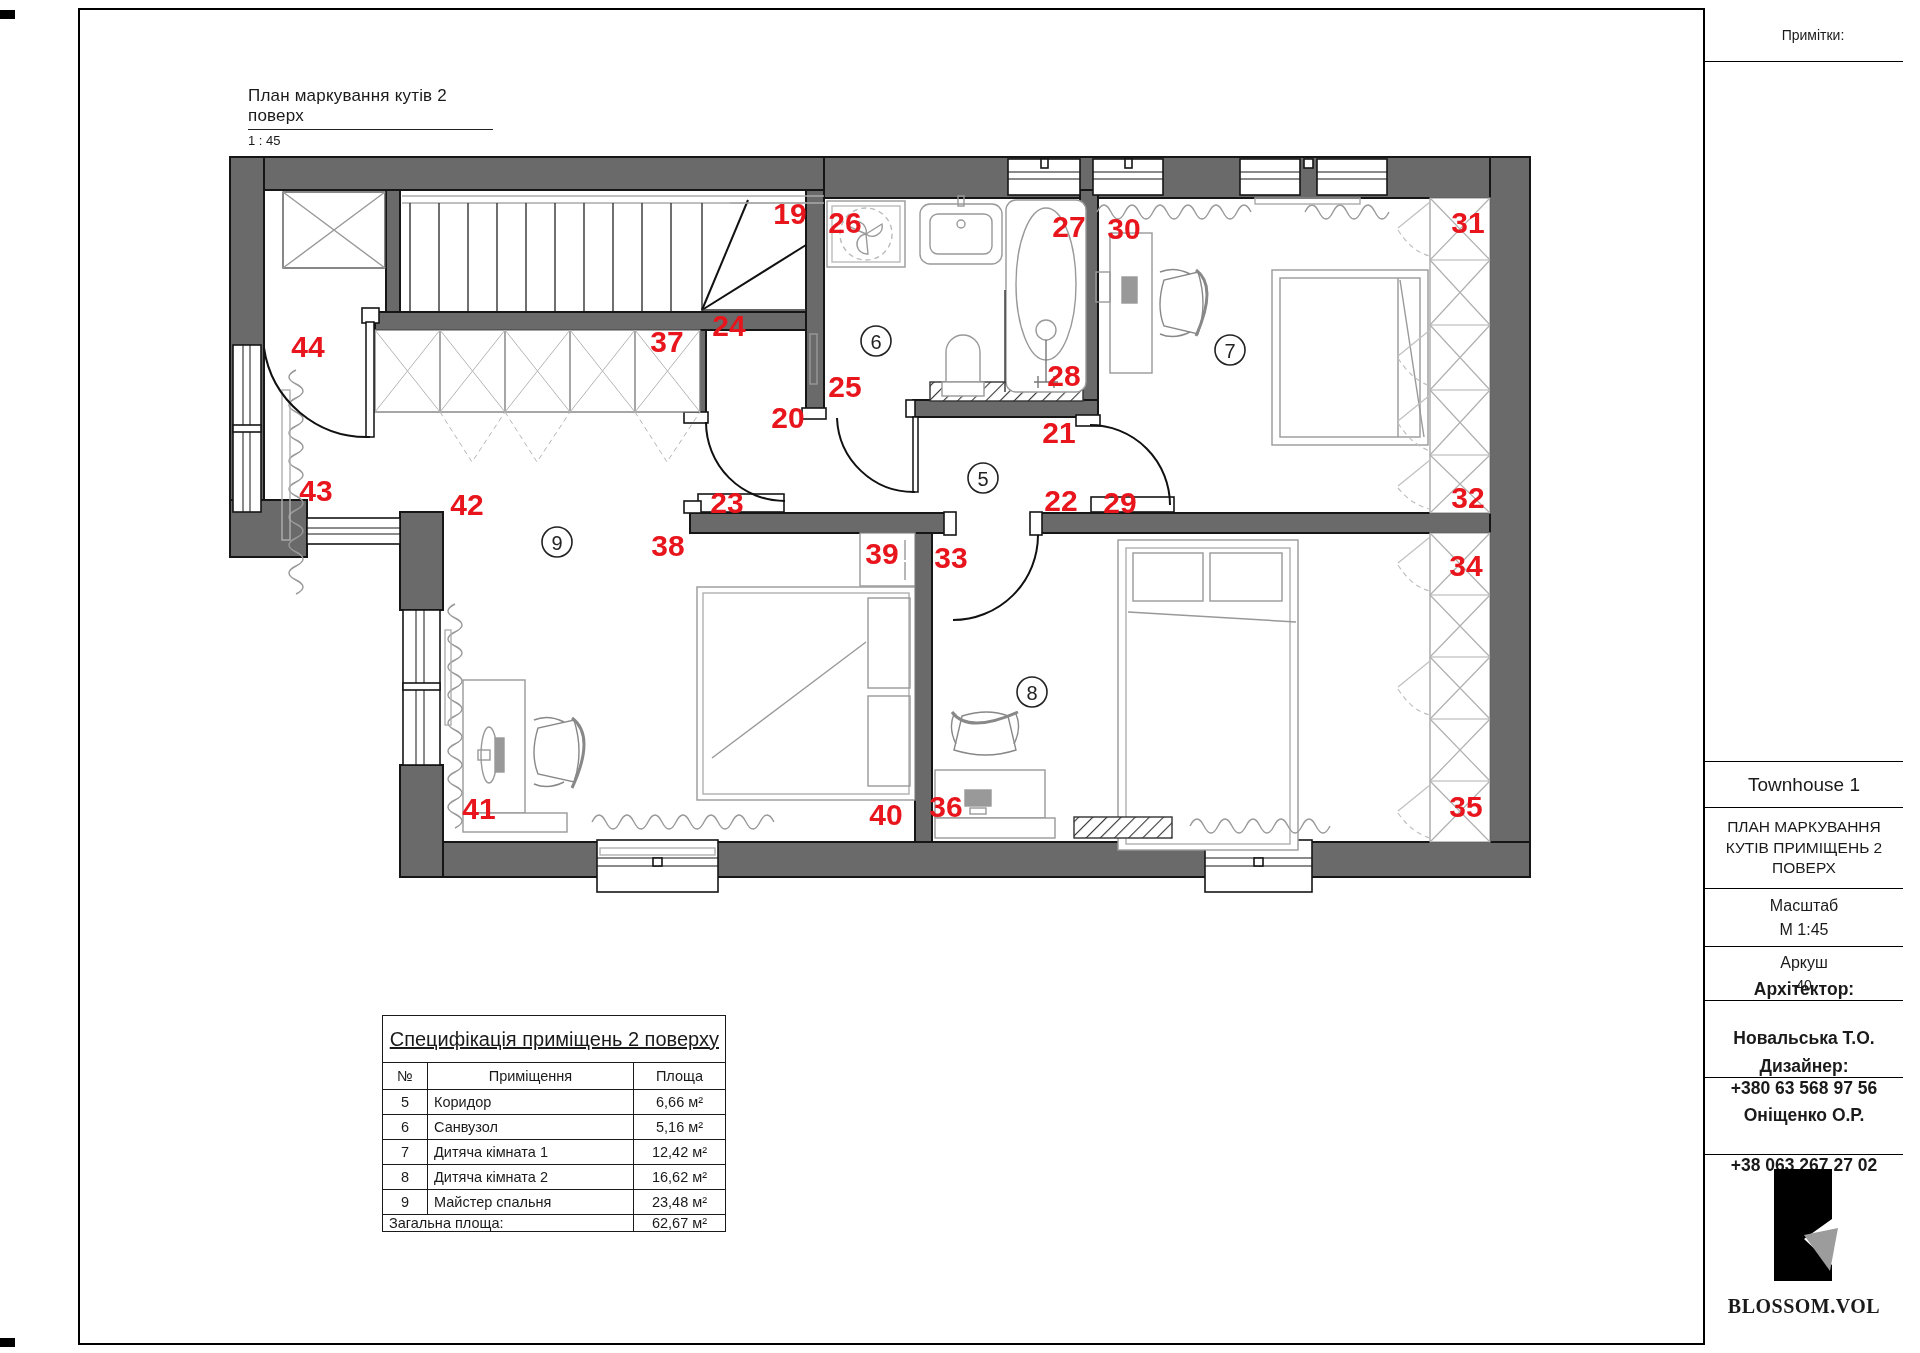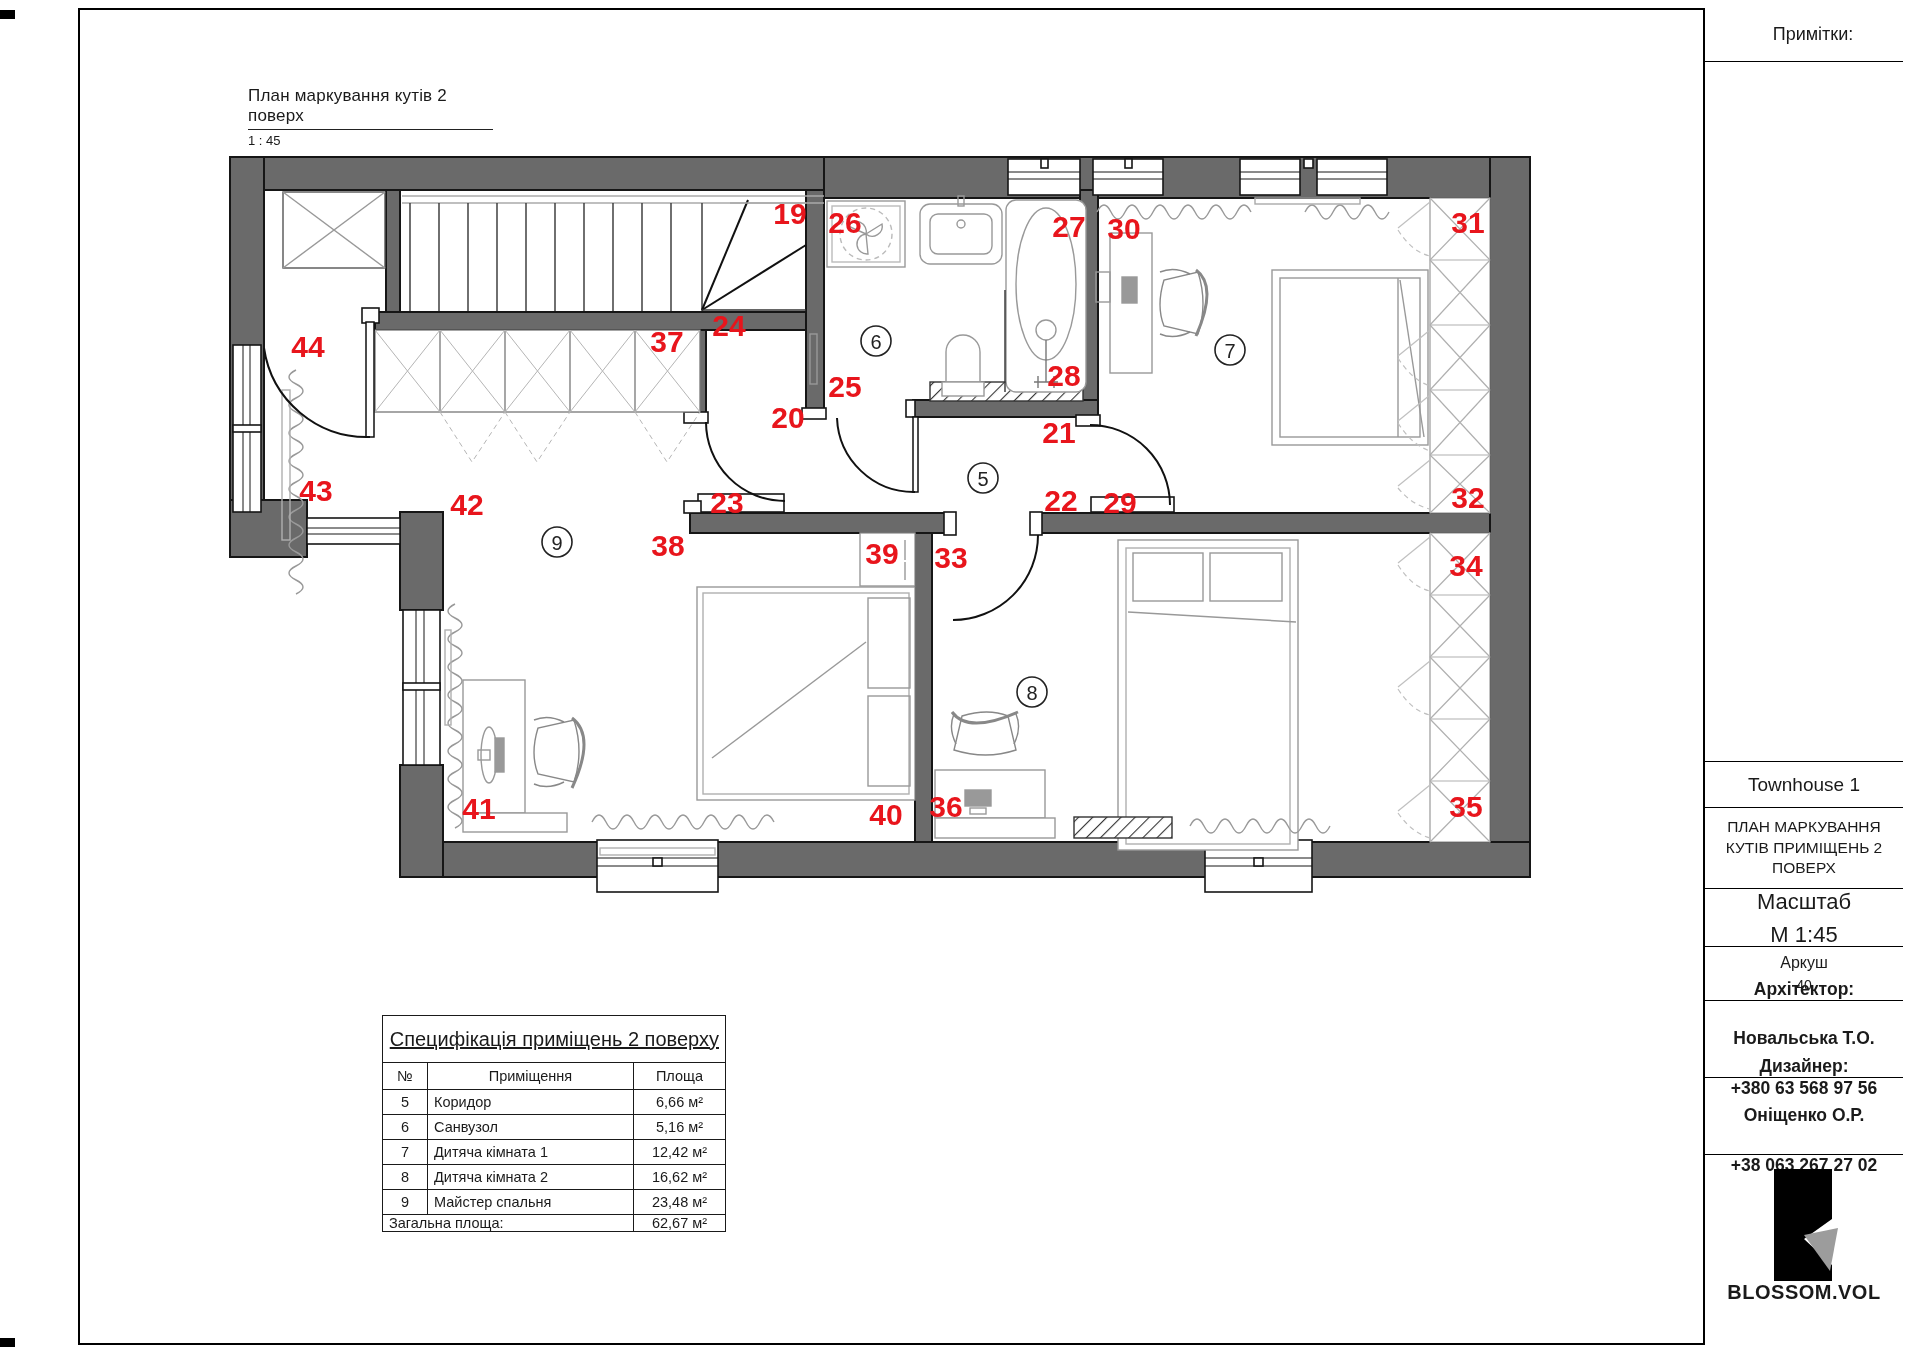--- a/index.html
+++ b/index.html
@@ -6,30 +6,30 @@
   body{position:relative;width:1920px;height:1353px;font-family:"Liberation Sans",sans-serif;color:#1a1a1a;overflow:hidden;}
   .frame{position:absolute;left:78px;top:8px;width:1823px;height:1337px;border:2px solid #000;box-sizing:border-box;}
   .cropmark{position:absolute;background:#000;}
   
   .draw-title{position:absolute;left:248px;top:86px;width:250px;}
   .draw-title .t{font-size:17px;letter-spacing:.2px;padding-bottom:3px;border-bottom:1.6px solid #222;display:block;width:245px;}
   .draw-title .s{font-size:13px;margin-top:3px;display:block;}
   
   .sidebar{position:absolute;left:1703px;top:8px;width:200px;height:1337px;border-left:2px solid #000;box-sizing:border-box;background:#fff;}
   .sb-row{box-sizing:border-box;border-bottom:1.8px solid #000;display:flex;flex-direction:column;justify-content:center;align-items:center;text-align:center;padding:2px 6px;}
-  .sb-notes{height:54px;font-size:18px;padding-left:24px;}
+  .sb-notes{height:54px;font-size:14px;padding-left:24px;}
   .sb-notes-body{height:700px;border-bottom:1.8px solid #000;}
   .sb-project{height:46px;font-size:19px;}
   .sb-title{height:81px;font-size:15.5px;line-height:1.35;}
-  .sb-scale{height:58px;font-size:22px;line-height:1.5;}
+  .sb-scale{height:58px;font-size:16px;line-height:1.5;}
   .sb-sheet{height:54px;font-size:16px;line-height:1.5;align-items:center;}
   .sb-sheet .num{font-size:14px;}
   .sb-arch,.sb-des{height:77px;font-weight:bold;font-size:17.5px;line-height:1.35;gap:26px;}
   .sb-logo{height:186px;border-bottom:none;justify-content:flex-start;padding-top:14px;}
-  .sb-logo .brand{font-weight:bold;font-size:20px;letter-spacing:.5px;}
+  .sb-logo .brand{font-weight:bold;font-size:20px;letter-spacing:.5px;margin-top:14px;font-family:Liberation Serif, serif;}
   
   .spec{position:absolute;left:382px;top:1015px;border-collapse:collapse;table-layout:fixed;}
   .spec td,.spec th{border:1.6px solid #1a1a1a;font-weight:normal;font-size:14.5px;padding:0 6px;height:25px;box-sizing:border-box;background:#fff;}
   .spec .title td{height:47px;text-align:right;font-size:20px;text-decoration:underline;}
   .spec .head td{text-align:center;height:27px;}
   .col-n{width:45px;text-align:center;}
   .col-room{width:206px;text-align:left;}
   .col-area{width:92px;text-align:center;}
   .spec .foot td{height:14px;}
   svg text{font-family:"Liberation Sans",sans-serif;}

